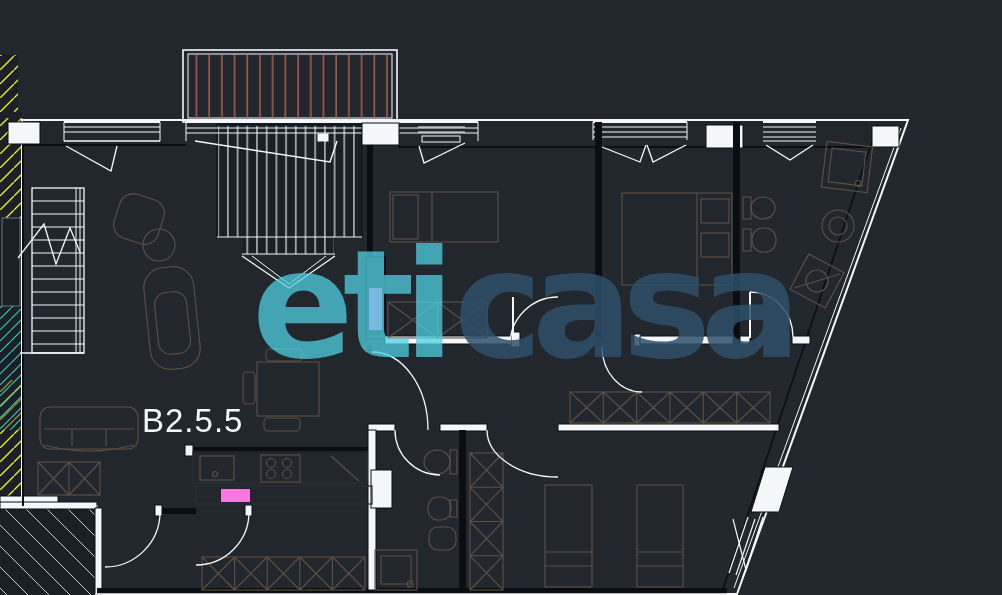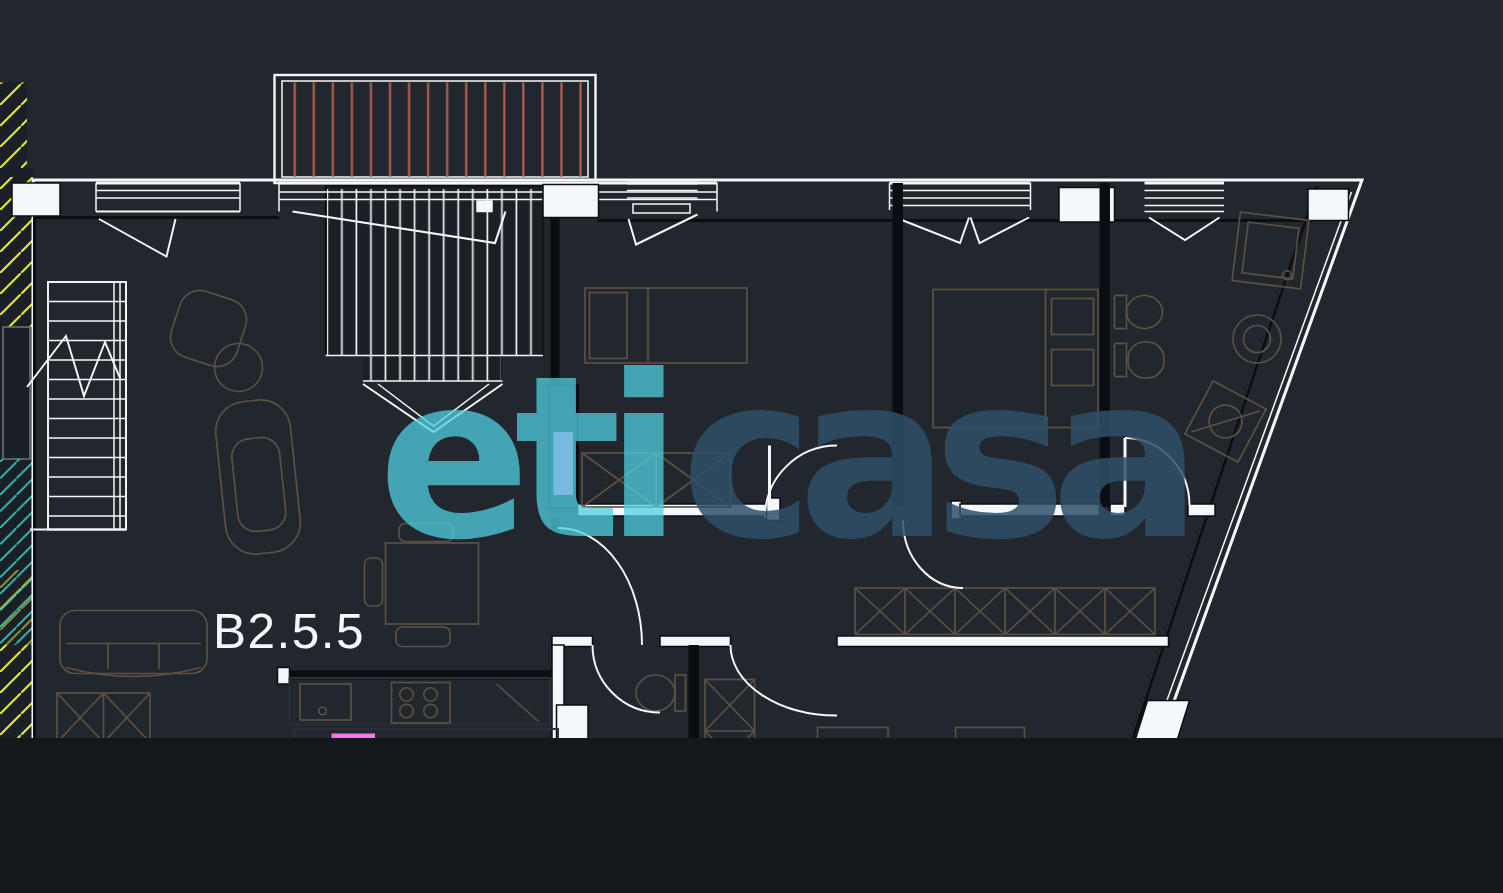--- a/index.html
+++ b/index.html
@@ -1,16 +1,16 @@
 <!DOCTYPE html>
 <html style="--background: #22272e; --dark_block: #1b2026; --floor: #55819b; --wall: #0a0e13; --white_line: #f4f8fb; --furniture_line: #5d5146; --counter_line: #2a3036; --watermark_eti: #4fd0e0; --watermark_casa: #2e5068; --accent_pink: #f978e0; --hatch_yellow: #e3e73a; --hatch_cyan: #39cfc4; --terrace_hatch: #bf5f4e; --hatch_light: #c3ccd4;"><head>
 <meta charset="utf-8">
 <style>
   html,body{margin:0;padding:0;background:#14181d;}
-  .stage{position:relative;width:1002px;height:492px;overflow:hidden;background:var(--background);}
+  .stage{position:relative;width:1002px;height:595px;overflow:hidden;background:var(--background);}
   svg{display:block;}
   text{user-select:none;}
   .f-bg{fill:var(--background);}
   .f-floor{fill:var(--floor);}
   .f-dark{fill:var(--dark_block);}
   .f-white{fill:var(--white_line);}
   .f-wall{fill:var(--wall);}
   .f-pink{fill:var(--accent_pink);}
   .s-white{stroke:var(--white_line);fill:none;}
   .s-wall{stroke:var(--wall);}

